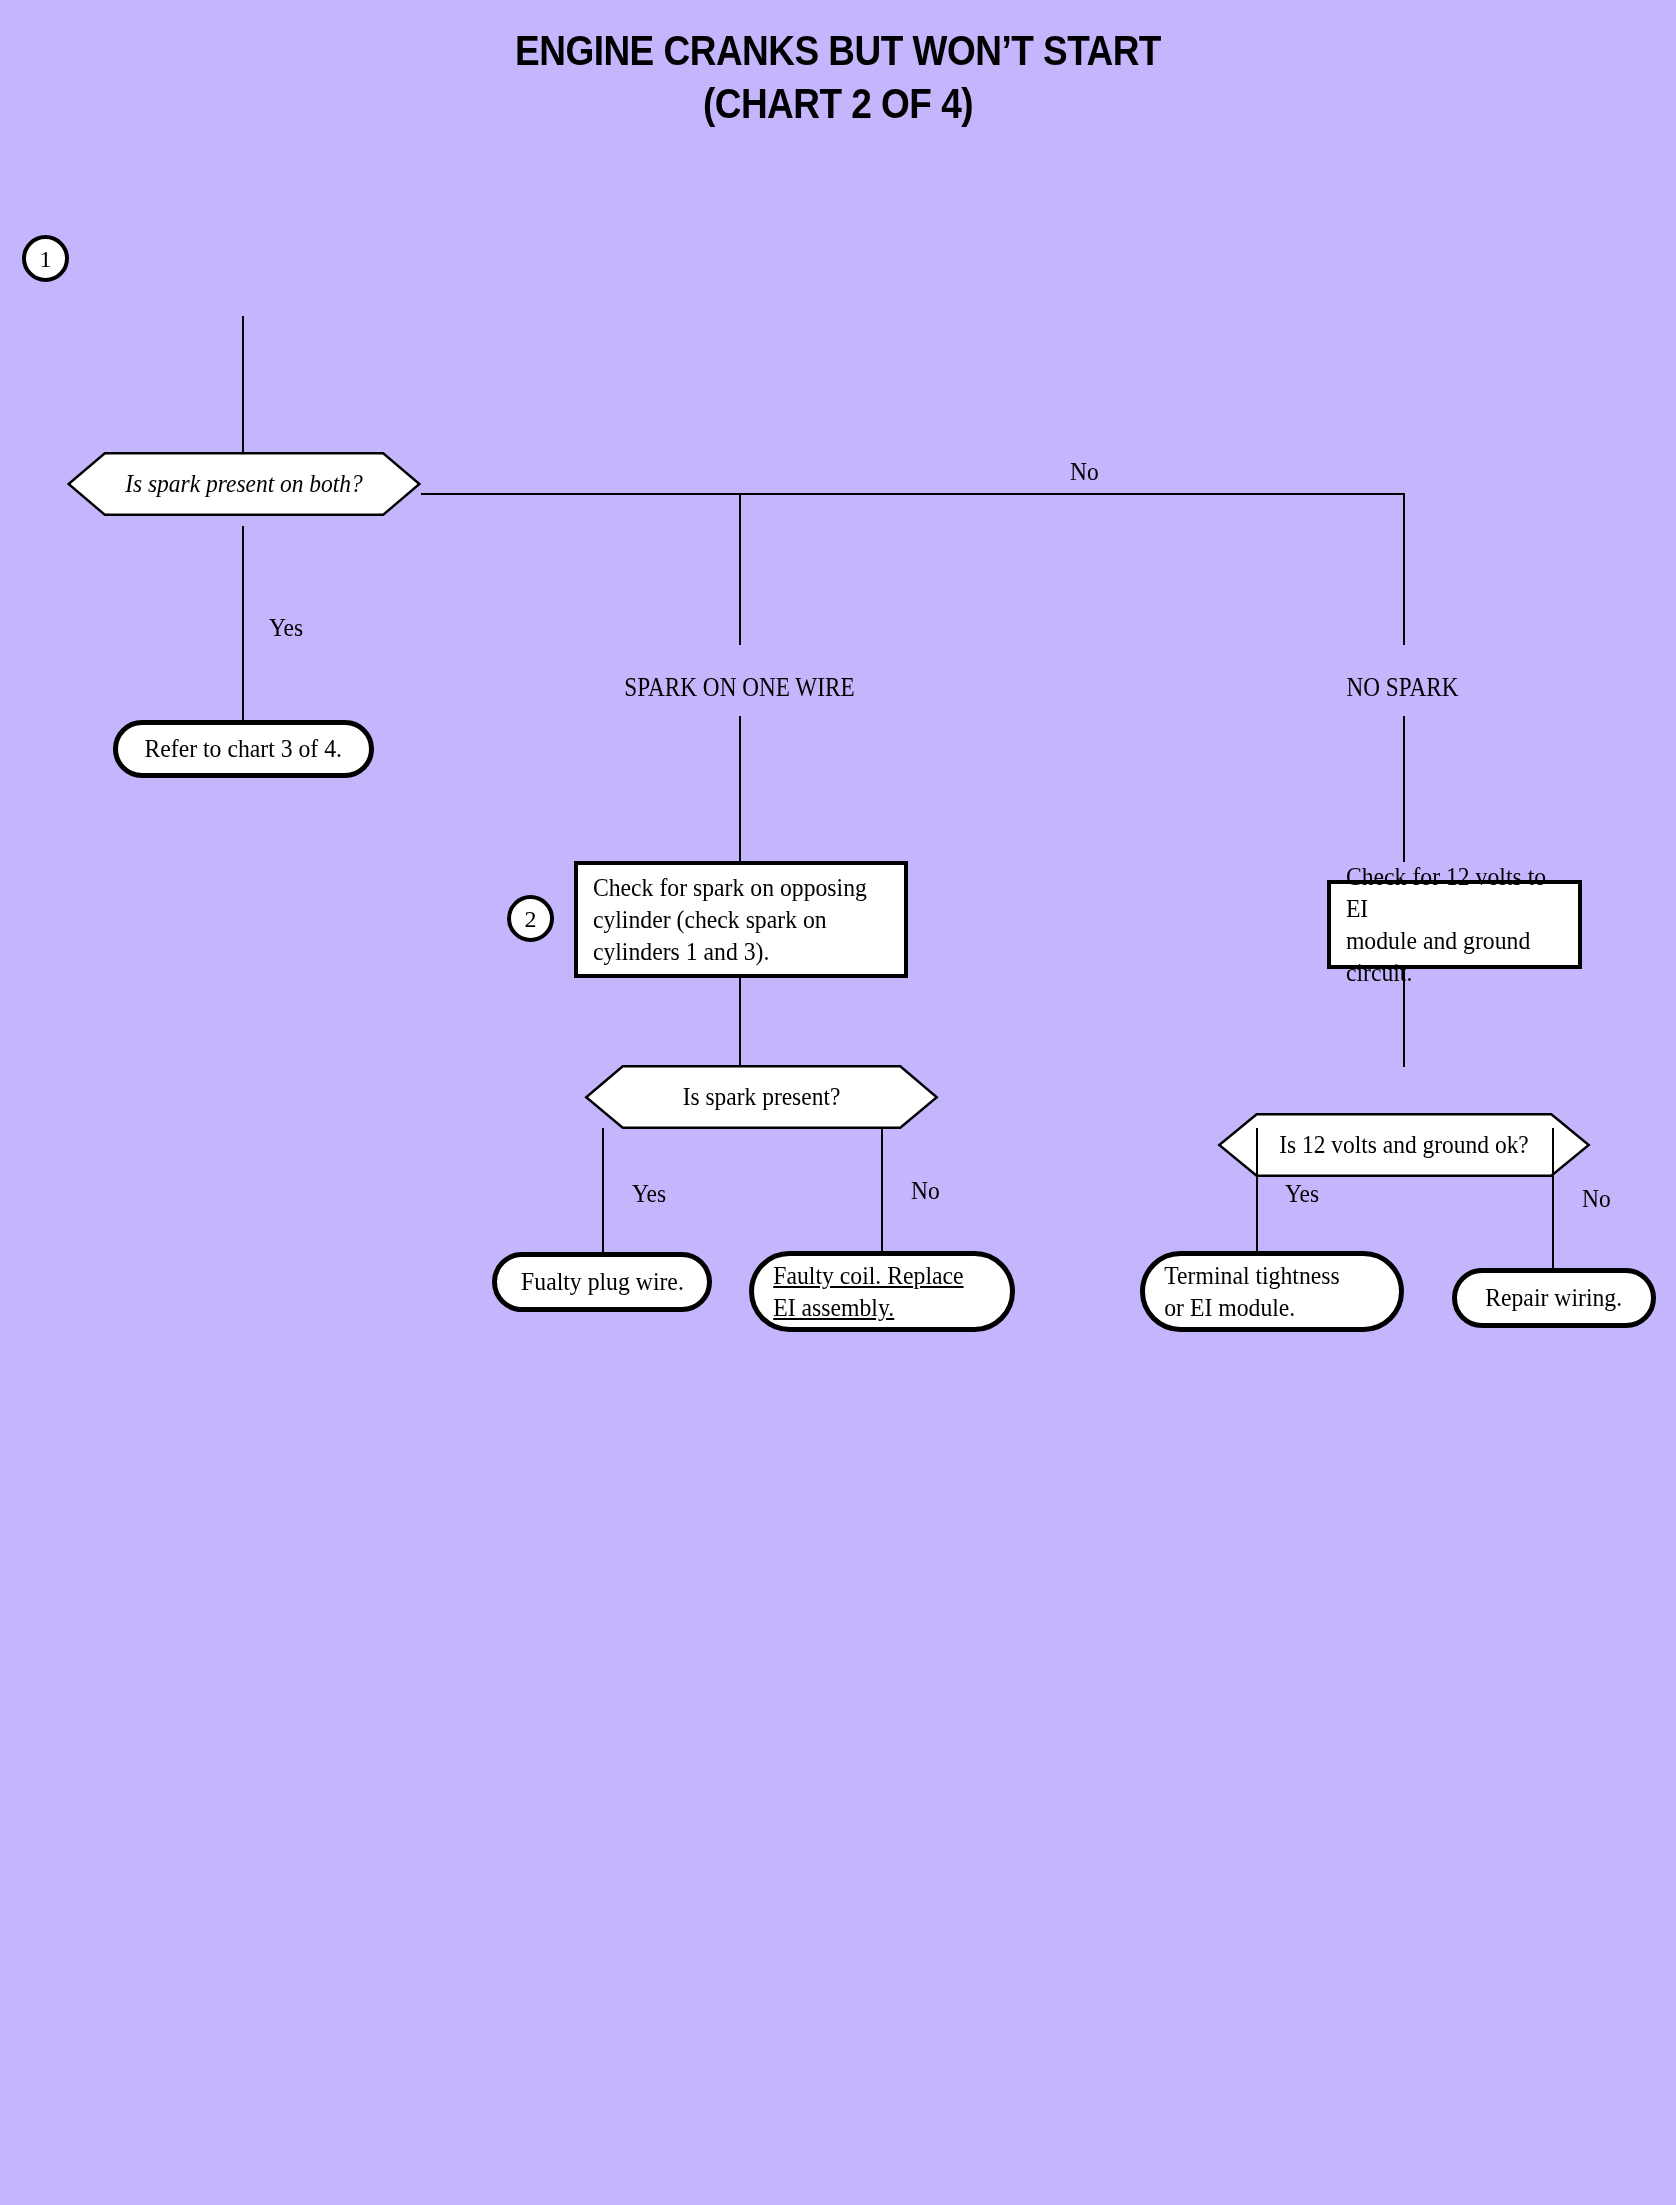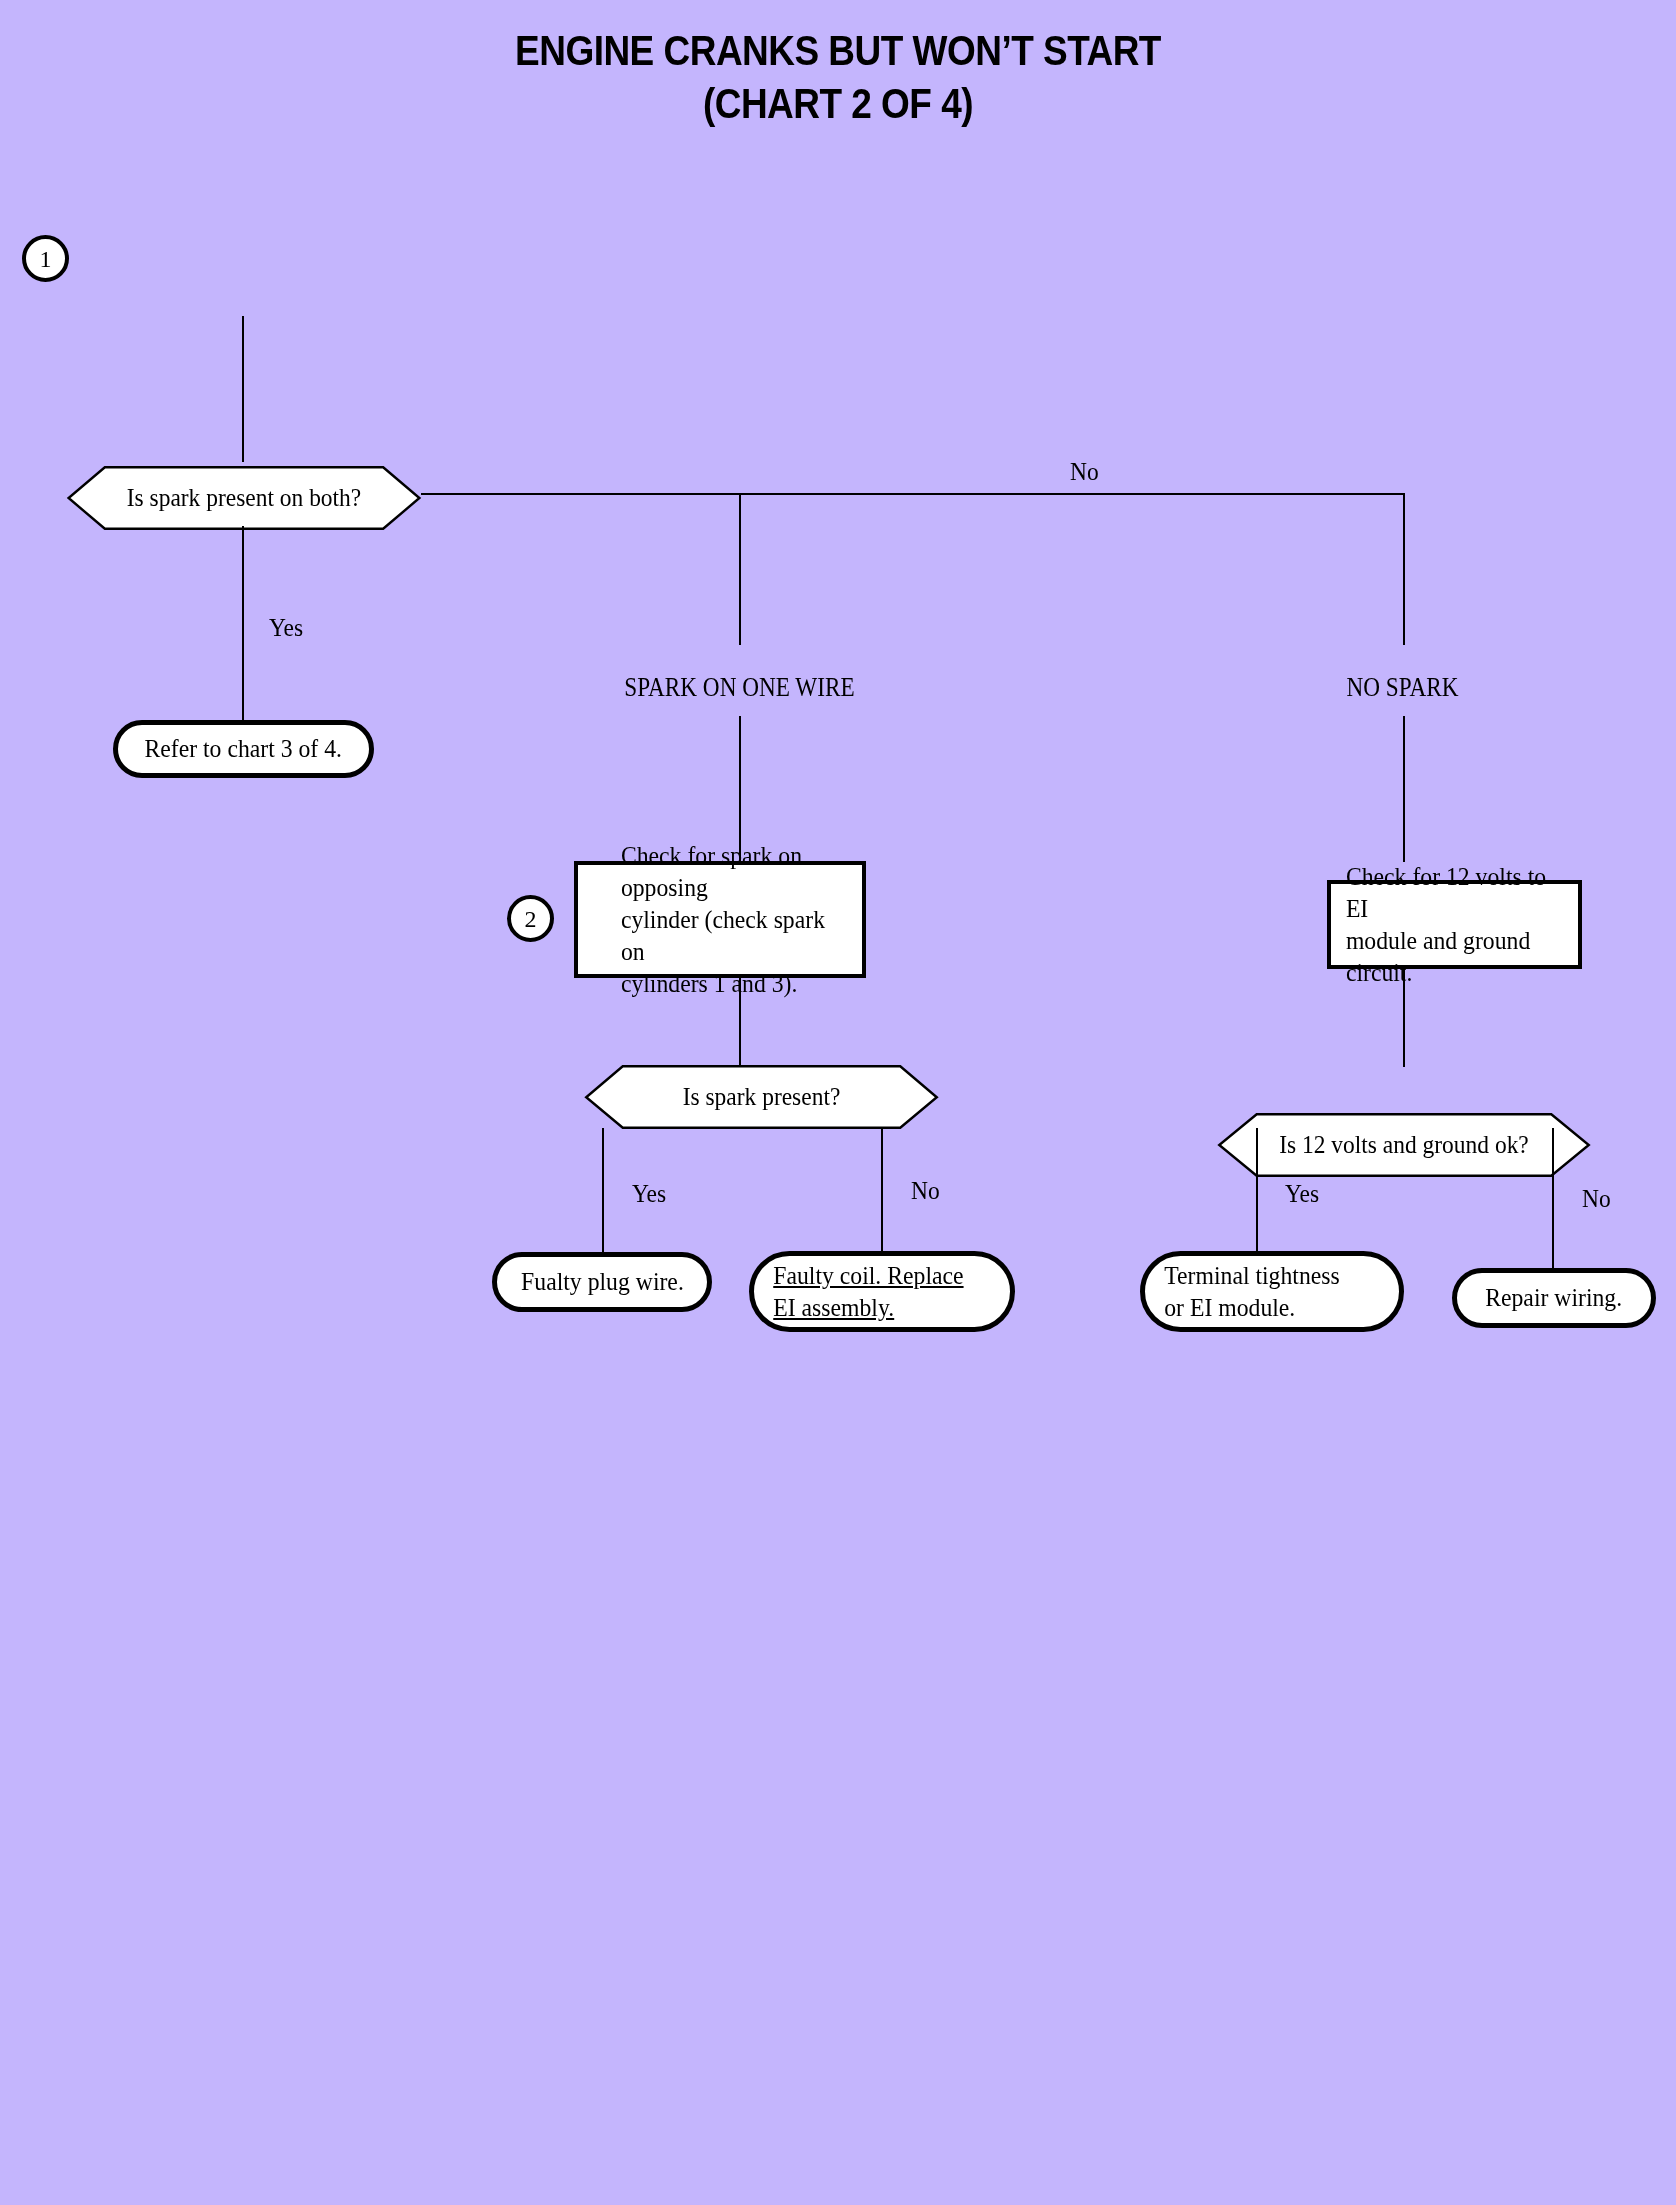--- a/index.html
+++ b/index.html
@@ -156,21 +156,21 @@
 
   <div class="title"><span>ENGINE CRANKS BUT WON’T START</span><br><span>(CHART 2 OF 4)</span></div>
 
   <div class="stepcircle" style="left:22px; top:235px; width:47px; height:47px;">
     <span>1</span>
   </div>
 
 
   <div class="vline" style="left:242px; top:316px; height:146px;"></div>
 
-  <div class="decision" style="left:66px; top:466px; width:356px; height:64px;">
+  <div class="decision" style="left:66px; top:452px; width:356px; height:64px;font-style:italic;">
     <svg width="356" height="64" viewBox="0 0 585 106">
       <polygon points="62,2 523,2 583,53 523,104 62,104 2,53" fill="#ffffff" stroke="#000000" stroke-width="4"></polygon>
     </svg>
     <div class="dtxt">Is spark present on both?</div>
   </div>
 
   <div class="hline" style="left:421px; top:493px; width:984px;"></div>
   <div class="elabel" style="left:1070px; top:458px;">No</div>
 
   <div class="vline" style="left:739px; top:493px; height:152px;"></div>
@@ -189,21 +189,21 @@
   <div class="caption" style="left:1269px; top:673px; width:267px;">NO SPARK</div>
 
   <div class="vline" style="left:739px; top:716px; height:146px;"></div>
 
   <div class="vline" style="left:1403px; top:716px; height:146px;"></div>
 
   <div class="stepcircle" style="left:507px; top:895px; width:47px; height:47px;">
     <span>2</span>
   </div>
 
-  <div class="proc" style="left:574px; top:861px; width:292px; height:117px;padding-left:28px;">
+  <div class="proc" style="left:574px; top:861px; width:334px; height:117px;">
     <div class="txt">Check for spark on opposing
 cylinder (check spark on
 cylinders 1 and 3).</div>
   </div>
 
   <div class="vline" style="left:739px; top:977px; height:90px;"></div>
 
   <div class="decision" style="left:585px; top:1065px; width:353px; height:64px;">
     <svg width="353" height="64" viewBox="0 0 580 105">
       <polygon points="62,2 518,2 578,53 518,103 62,103 2,53" fill="#ffffff" stroke="#000000" stroke-width="4"></polygon>

